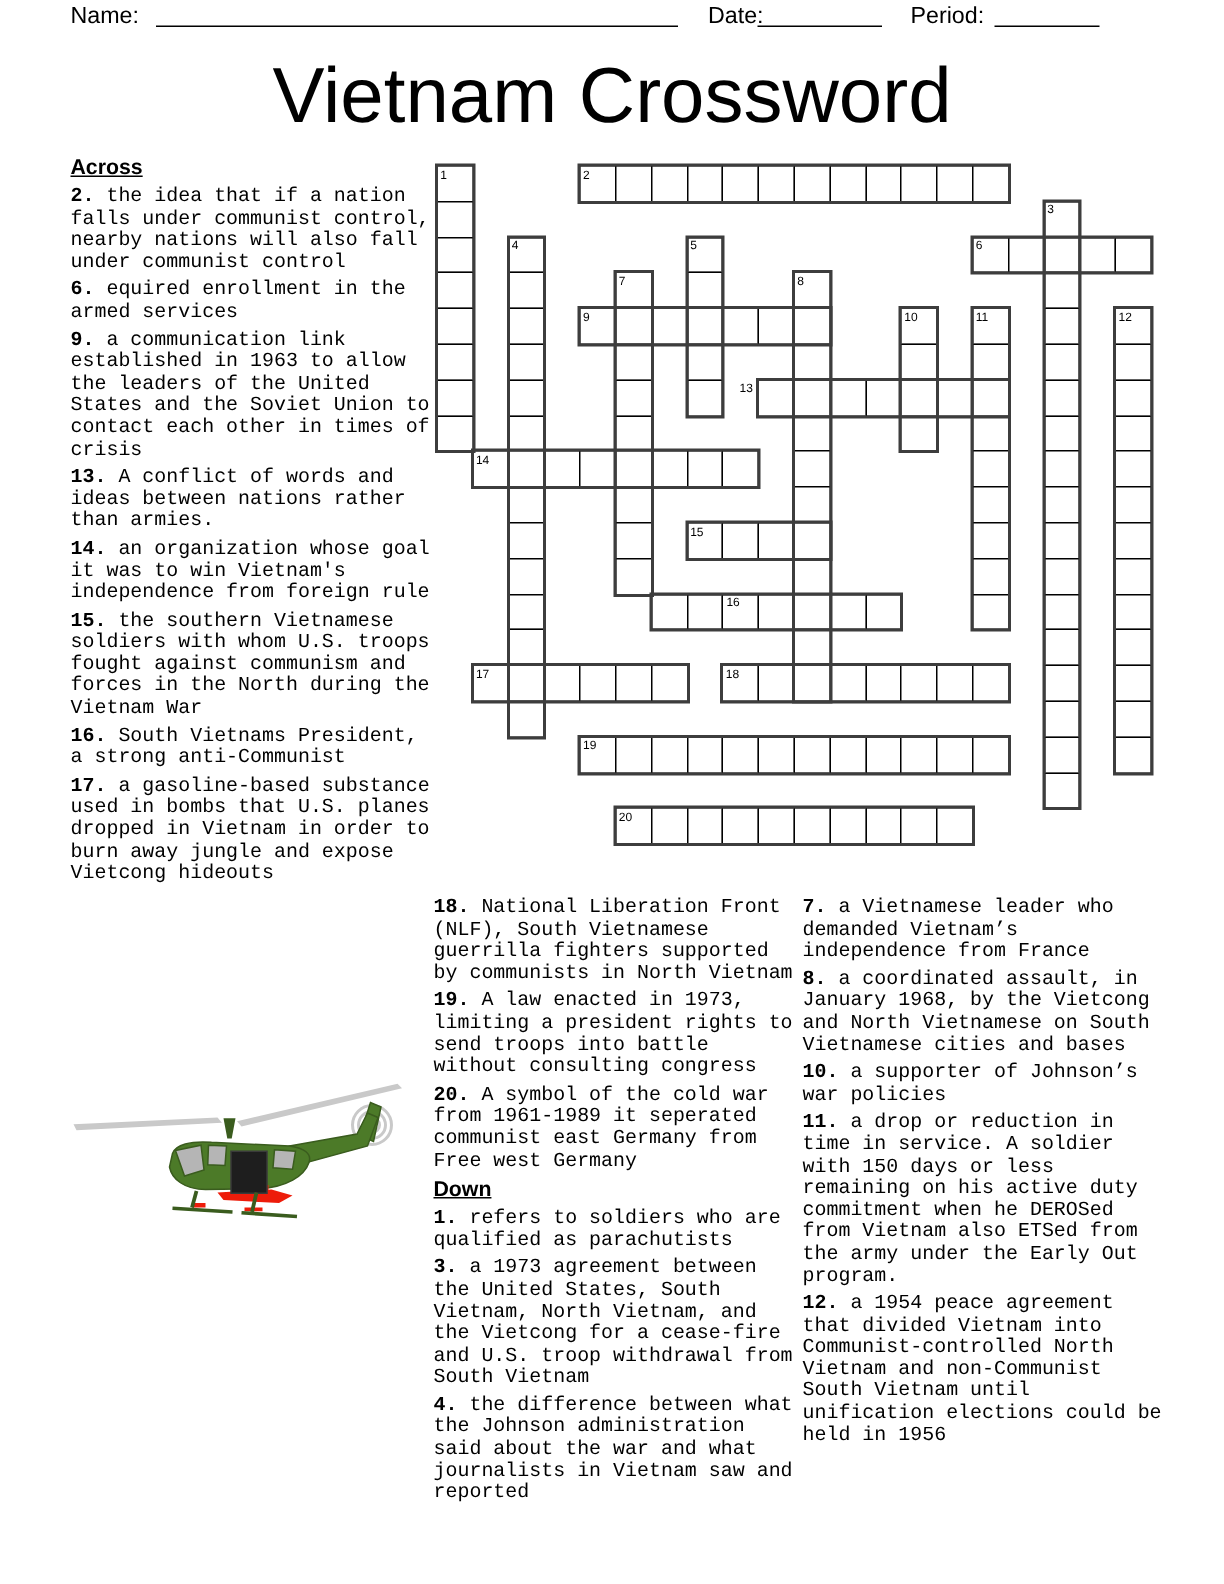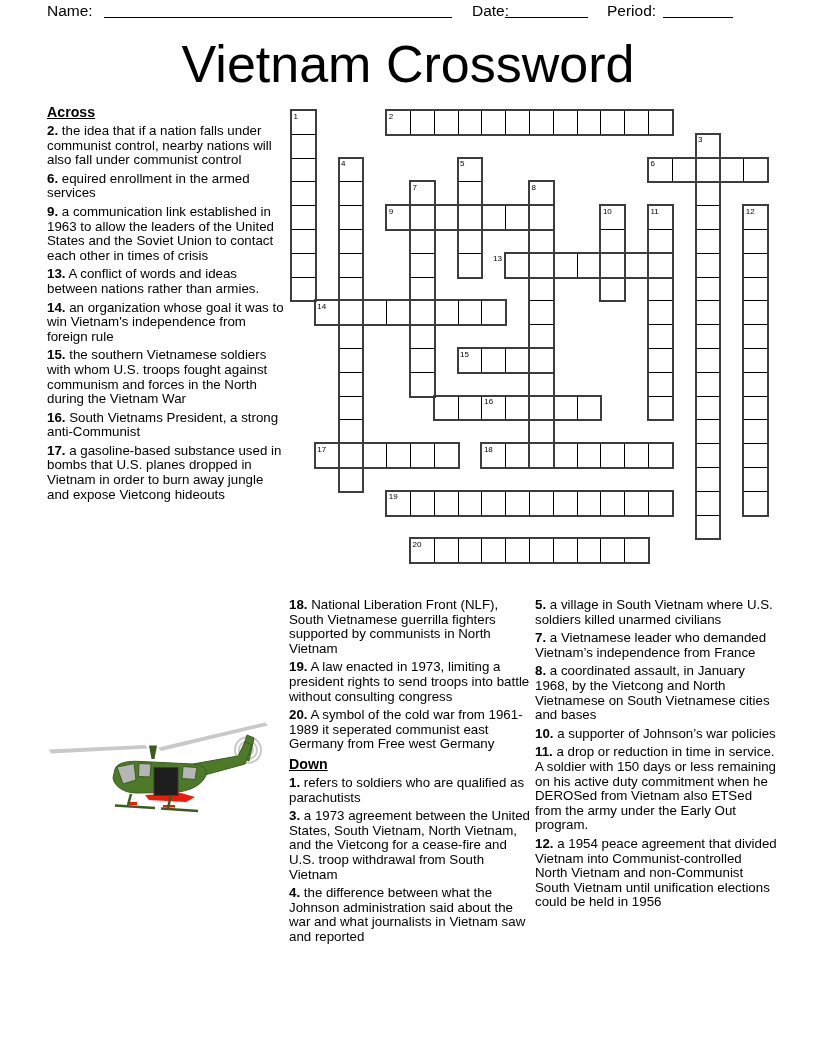--- a/index.html
+++ b/index.html
@@ -10,21 +10,21 @@
     overflow:hidden;
   }
   .hdr-label { position:absolute; font-size:15.5px; white-space:nowrap; }
   .blank-line { position:absolute; height:16px; border-bottom:1.5px solid #000; }
   .page-title {
     position:absolute; left:0; right:0; top:36px;
     text-align:center; font-size:52px; line-height:56px; font-weight:400;
   }
   .clue-col { position:absolute; width:242px; font-size:13.3px; line-height:14.6px; }
   .clue-col h2 { font-size:14.2px; line-height:16px; margin:0 0 4px 0; text-decoration:underline; }
-  .clue-col p  { margin:0 0 4px 0; }
+  .clue-col p  { margin:0 0 4px 0;font-family:Liberation Mono, monospace; }
   .clue-col b  { font-weight:bold; }
   #grid { position:absolute; left:291px; top:110px; width:480px; height:455px; }
   .cell {
     position:absolute; box-sizing:border-box;
     background:#fff; border:1px solid var(--grid-line,#000);
   }
   .entry-outline {
     position:absolute; box-sizing:border-box;
     border:2px solid var(--grid-outline,#3d3d3d); pointer-events:none;
   }
@@ -269,21 +269,20 @@
     <div class="clue-col" style="left: 289px; top: 598px;">
       <p><b>18.</b> National Liberation Front (NLF), South Vietnamese guerrilla fighters supported by communists in North Vietnam</p>
       <p><b>19.</b> A law enacted in 1973, limiting a president rights to send troops into battle without consulting congress</p>
       <p><b>20.</b> A symbol of the cold war from 1961-1989 it seperated communist east Germany from Free west Germany</p>
       <h2>Down</h2>
       <p><b>1.</b> refers to soldiers who are qualified as parachutists</p>
       <p><b>3.</b> a 1973 agreement between the United States, South Vietnam, North Vietnam, and the Vietcong for a cease-fire and U.S. troop withdrawal from South Vietnam</p>
       <p><b>4.</b> the difference between what the Johnson administration said about the war and what journalists in Vietnam saw and reported</p>
     </div>
     <div class="clue-col" style="left: 535px; top: 598px;">
-      <p><b>5.</b> a village in South Vietnam where U.S. soldiers killed unarmed civilians</p>
       <p><b>7.</b> a Vietnamese leader who demanded Vietnam’s independence from France</p>
       <p><b>8.</b> a coordinated assault, in January 1968, by the Vietcong and North Vietnamese on South Vietnamese cities and bases</p>
       <p><b>10.</b> a supporter of Johnson’s war policies</p>
       <p><b>11.</b> a drop or reduction in time in service. A soldier with 150 days or less remaining on his active duty commitment when he DEROSed from Vietnam also ETSed from the army under the Early Out program.</p>
       <p><b>12.</b> a 1954 peace agreement that divided Vietnam into Communist-controlled North Vietnam and non-Communist South Vietnam until unification elections could be held in 1956</p>
     </div>
   </div>
 
 <svg id="heli" width="230" height="102" viewBox="0 0 230 102" xmlns="http://www.w3.org/2000/svg">
 

